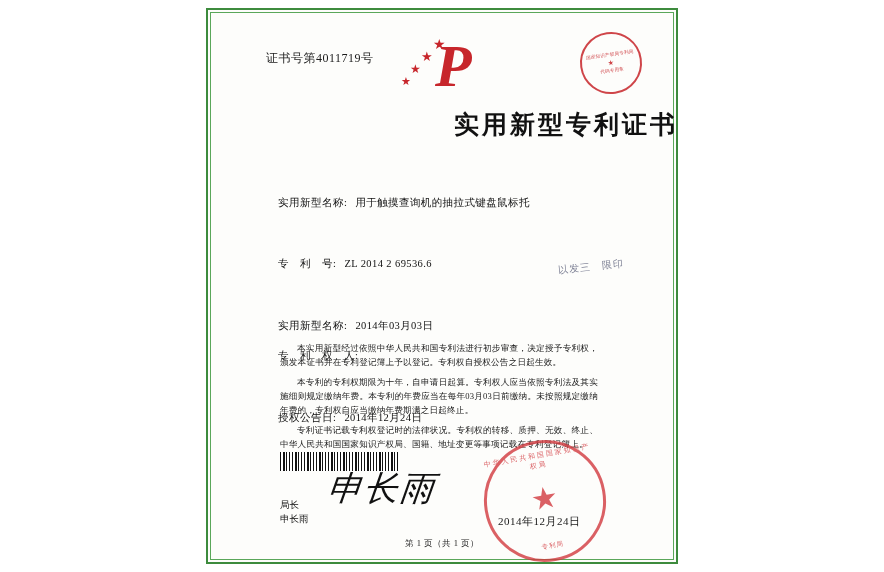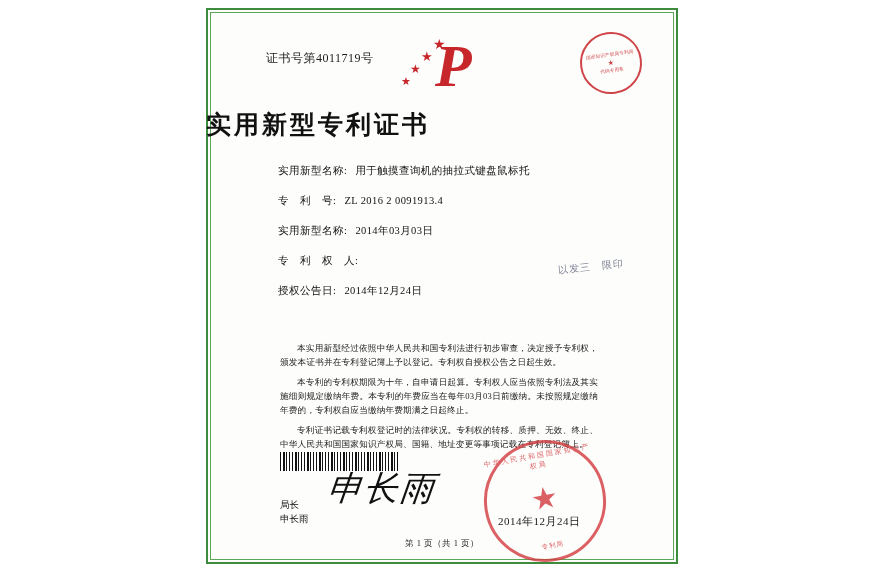--- a/index.html
+++ b/index.html
@@ -118,21 +118,21 @@
   .star.s1 { left: 2px;  top: 40px; font-size: 11px; }
   .star.s2 { left: 11px; top: 27px; font-size: 12px; }
   .star.s3 { left: 22px; top: 14px; font-size: 13px; }
   .star.s4 { left: 34px; top: 2px;  font-size: 14px; }
 
   
   .title {
     position: absolute;
     left: 0; right: 0;
     top: 100px;
-    text-align: left;
+    text-align: right;
     font-size: 25px;
     font-weight: bold;
     letter-spacing: 3px;
     color: #111;
     font-family: "Liberation Serif", serif;
   }
 
   
   .fields {
     position: absolute;
@@ -148,20 +148,21 @@
     color: #111;
   }
   .field-label {
     flex: 0 0 auto;
     white-space: nowrap;
     letter-spacing: 0.5px;
   }
   .field-value {
     margin-left: 8px;
     letter-spacing: 0.4px;
+    margin-top: 32px;
   }
 
   
   .body-text {
     position: absolute;
     left: 74px;
     top: 334px;
     width: 330px;
     font-size: 8.6px;
     line-height: 1.62;
@@ -313,21 +314,21 @@
 
     <div class="title">实用新型专利证书</div>
 
     <div class="fields">
       <div class="field-row">
         <span class="field-label">实用新型名称:</span>
         <span class="field-value">用于触摸查询机的抽拉式键盘鼠标托</span>
       </div>
       <div class="field-row">
         <span class="field-label">专　利　号:</span>
-        <span class="field-value">ZL 2016 2 0091913.4</span>
+        <span class="field-value">ZL 2014 2 69536.6</span>
       </div>
       <div class="field-row">
         <span class="field-label">实用新型名称:</span>
         <span class="field-value">2014年03月03日</span>
       </div>
       <div class="field-row">
         <span class="field-label">专　利　权　人:</span>
       </div>
       <div class="field-row">
         <span class="field-label">授权公告日:</span>

